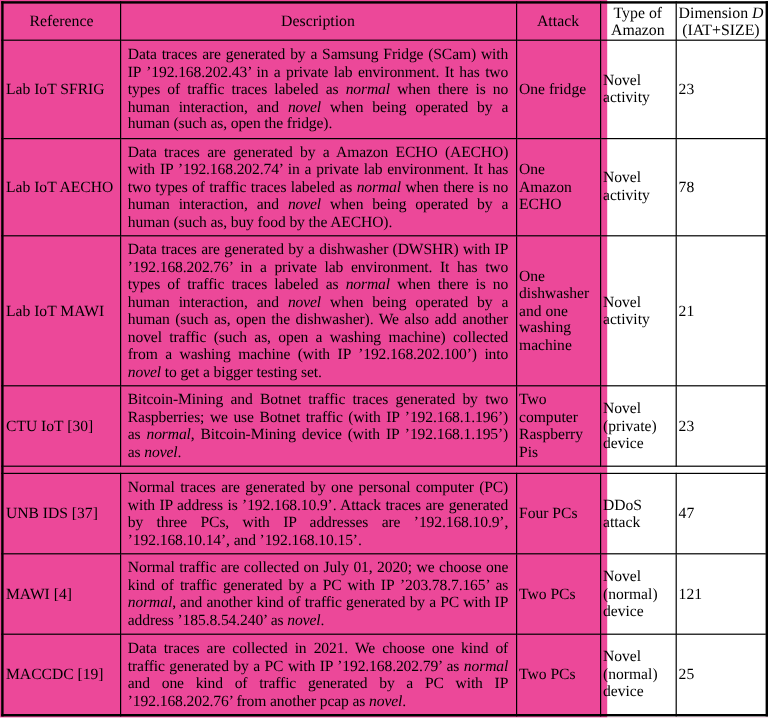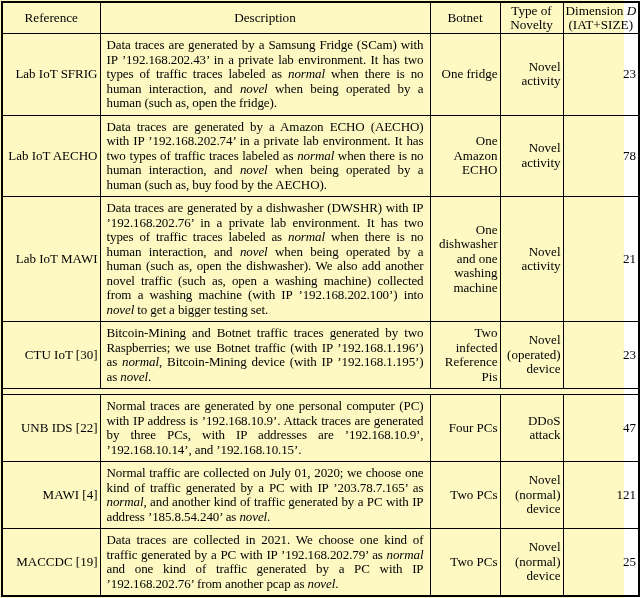--- a/index.html
+++ b/index.html
@@ -4,25 +4,25 @@
 <style>
   html, body {
     margin: 0;
     padding: 0;
     background: #ffffff;
     width: 640px;
     font-family: "Liberation Serif", "DejaVu Serif", serif;
     color: #000000;
   }
   .page {
-    width: 624px;
+    width: 506px;
     height: 598px;
     box-sizing: border-box;
     padding: 1px;
-    background: #fef9c3;
+    background: #ec4899;
   }
   table.datasets {
     border-collapse: collapse;
     table-layout: fixed;
     width: 637px;
     border: 2px solid #000000;
     border-bottom-width: 2.5px;
   }
   table.datasets th,
   table.datasets td {
@@ -39,21 +39,21 @@
   col.col-dim { width: 76px; }
 
   table.datasets th {
     font-weight: normal;
     text-align: center;
     padding: 1px 2px;
     line-height: 14px;
     font-size: 13.2px;
   }
   td.cell-center {
-    text-align: right;
+    text-align: left;
     padding: 2px 2px;
     margin-left: 36px;
   }
   td.cell-desc {
     text-align: justify;
     text-justify: inter-word;
     padding: 4px 6px;
     letter-spacing: -0.1px;
   }
   td.cell-desc em, th em {
@@ -81,25 +81,25 @@
     </colgroup>
     <thead>
       <tr>
           <th>
             <div class="hline"><span>Reference</span></div>
           </th>
           <th>
             <div class="hline"><span>Description</span></div>
           </th>
           <th>
-            <div class="hline"><span>Botnet</span></div>
+            <div class="hline"><span>Attack</span></div>
           </th>
           <th>
             <div class="hline"><span>Type of</span></div>
-            <div class="hline"><span>Novelty</span></div>
+            <div class="hline"><span>Amazon</span></div>
           </th>
           <th>
             <div class="hline"><span>Dimension </span><em>D</em></div>
             <div class="hline"><span>(IAT+SIZE)</span></div>
           </th>
         </tr>
     </thead>
     <tbody>
         <tr>
           <td class="cell-center">Lab IoT SFRIG</td>
@@ -118,29 +118,29 @@
         <tr>
           <td class="cell-center">Lab IoT MAWI</td>
           <td class="cell-desc"><span>Data traces are generated by a dishwasher (DWSHR) with IP ’192.168.202.76’ in a private lab environment. It has two types of traffic traces labeled as </span><em>normal</em><span> when there is no human interaction, and </span><em>novel</em><span> when being operated by a human (such as, open the dishwasher). We also add another novel traffic (such as, open a washing machine) collected from a washing machine (with IP ’192.168.202.100’) into </span><em>novel</em><span> to get a bigger testing set.</span></td>
           <td class="cell-center">One dishwasher and one washing machine</td>
           <td class="cell-center">Novel activity</td>
           <td class="cell-center">21</td>
         </tr>
         <tr>
           <td class="cell-center">CTU IoT [30]</td>
           <td class="cell-desc"><span>Bitcoin-Mining and Botnet traffic traces generated by two Raspberries; we use Botnet traffic (with IP ’192.168.1.196’) as </span><em>normal</em><span>, Bitcoin-Mining device (with IP ’192.168.1.195’) as </span><em>novel</em><span>.</span></td>
-          <td class="cell-center">Two infected Reference Pis</td>
-          <td class="cell-center">Novel (operated) device</td>
+          <td class="cell-center">Two computer Raspberry Pis</td>
+          <td class="cell-center">Novel (private) device</td>
           <td class="cell-center">23</td>
         </tr>
         <tr class="separator">
           <td colspan="5"></td>
         </tr>
         <tr>
-          <td class="cell-center">UNB IDS [22]</td>
+          <td class="cell-center">UNB IDS [37]</td>
           <td class="cell-desc"><span>Normal traces are generated by one personal computer (PC) with IP address is ’192.168.10.9’. Attack traces are generated by three PCs, with IP addresses are ’192.168.10.9’, ’192.168.10.14’, and ’192.168.10.15’.</span></td>
           <td class="cell-center">Four PCs</td>
           <td class="cell-center">DDoS attack</td>
           <td class="cell-center">47</td>
         </tr>
         <tr>
           <td class="cell-center">MAWI [4]</td>
           <td class="cell-desc"><span>Normal traffic are collected on July 01, 2020; we choose one kind of traffic generated by a PC with IP ’203.78.7.165’ as </span><em>normal</em><span>, and another kind of traffic generated by a PC with IP address ’185.8.54.240’ as </span><em>novel</em><span>.</span></td>
           <td class="cell-center">Two PCs</td>
           <td class="cell-center">Novel (normal) device</td>

